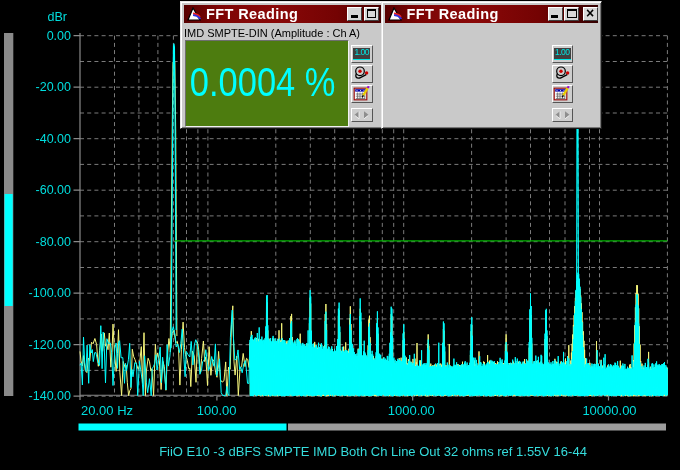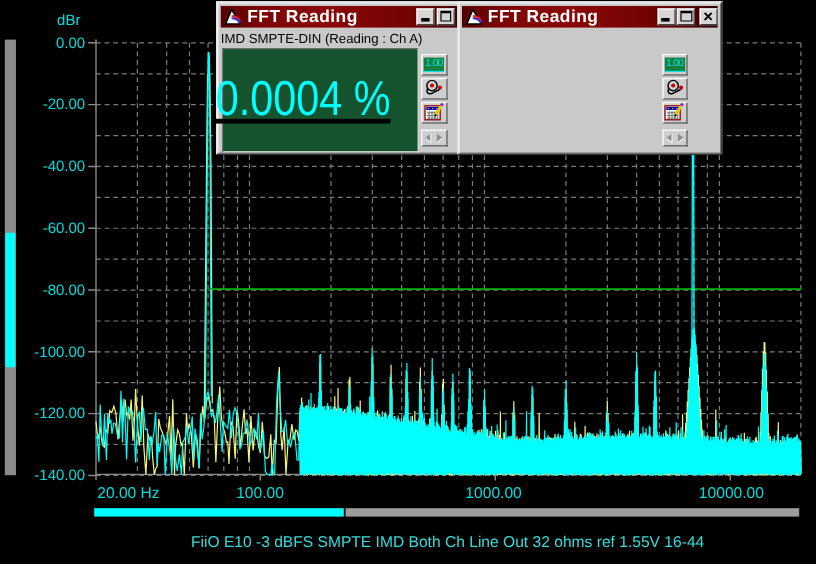--- a/index.html
+++ b/index.html
@@ -11,31 +11,31 @@
 .tbar { position:absolute; left:3px; top:3px; right:3px; height:17.5px;
   background:linear-gradient(90deg,#560000,#7d0505 16%,#8a0808 42%,#740303 72%,#330000 100%); }
 .ttxt { position:absolute; left:22px; top:1px; color:#fff; font-weight:bold; font-size:14.5px; letter-spacing:0.4px; }
 .cap { position:absolute; top:2px; width:15px; height:13.5px; background:#d6d6d6;
   border-top:1px solid #fff; border-left:1px solid #fff;
   border-right:1px solid #404040; border-bottom:1px solid #404040; }
 .mini { position:absolute; left:2.5px; bottom:2px; width:7px; height:2.5px; background:#000; }
 .maxi { position:absolute; left:2px; top:1px; width:9.5px; height:9px; border:1.5px solid #000; border-top-width:2.5px; }
 .xx { position:absolute; left:2px; top:-3.5px; font-size:14px; font-weight:bold; color:#000; }
 .lbl { position:absolute; left:3px; top:25px; font-size:11px; color:#000; white-space:nowrap; }
-.panel { position:absolute; left:3.5px; top:37.5px; width:164px; height:87px; background:#14532d;
+.panel { position:absolute; left:3.5px; top:37.5px; width:164px; height:87px; background:#4d7c0f;
   border-top:1.5px solid #6e6e6e; border-left:1.5px solid #6e6e6e;
   border-right:1.5px solid #f2f2f2; border-bottom:1.5px solid #f2f2f2;
-  display:flex; align-items:center; justify-content:flex-end;text-decoration:underline; }
+  display:flex; align-items:center; justify-content:center; }
 .read { color:#00ffff; white-space:nowrap; margin-top:-2px; margin-right:8px; }
 .btn { position:absolute; left:170px; width:21.5px; height:17.5px; background:#cecece;
   border-top:1.5px solid #fff; border-left:1.5px solid #fff;
   border-right:1.5px solid #555; border-bottom:1.5px solid #555;
   display:flex; align-items:center; justify-content:center; }
 .btnflat { border-width:1px; }
-.scr { width:17px; height:12.5px; background:#15803d; color:#00e5e5; font-size:8.5px;
+.scr { width:17px; height:12.5px; background:#404040; color:#00e5e5; font-size:8.5px;
   line-height:9.5px; letter-spacing:-0.5px; text-align:center; border-bottom:1.5px solid #00e5e5; }
 </style></head>
 <body>
 <svg width="680" height="470" viewBox="0 0 680 470" style="position:absolute;left:0;top:0">
 <rect width="680" height="470" fill="#000"></rect>
 <rect x="4" y="33" width="9.3" height="363" fill="#8a8a8a"></rect>
 <rect x="4.6" y="194" width="8.1" height="112" fill="#00ffff"></rect>
 <path d="M80 35.7H667.3 M80 61.5H667.3 M80 87.2H667.3 M80 113.0H667.3 M80 138.7H667.3 M80 164.4H667.3 M80 190.2H667.3 M80 215.9H667.3 M80 241.7H667.3 M80 267.5H667.3 M80 293.2H667.3 M80 318.9H667.3 M80 344.7H667.3 M80 370.4H667.3 M80 396.2H667.3" stroke="#7b7b7b" stroke-width="1" stroke-dasharray="4 3.2" fill="none"></path>
 <path d="M114.5 35.7V396.2 M138.9 35.7V396.2 M157.9 35.7V396.2 M173.4 35.7V396.2 M186.5 35.7V396.2 M197.9 35.7V396.2 M207.9 35.7V396.2 M275.8 35.7V396.2 M310.3 35.7V396.2 M334.7 35.7V396.2 M353.7 35.7V396.2 M369.2 35.7V396.2 M382.3 35.7V396.2 M393.7 35.7V396.2 M403.7 35.7V396.2 M471.6 35.7V396.2 M506.1 35.7V396.2 M530.5 35.7V396.2 M549.5 35.7V396.2 M565.0 35.7V396.2 M578.1 35.7V396.2 M589.5 35.7V396.2 M599.5 35.7V396.2 M667.4 35.7V396.2" stroke="#7b7b7b" stroke-width="1" stroke-dasharray="4 3.2" fill="none"></path>
 <path d="M80 33V400" stroke="#8a8a8a" stroke-width="1.2" fill="none"></path>
@@ -80,21 +80,21 @@
    <div class="cap" style="right:35px">
         <div class="mini"></div>
       </div>
    <div class="cap" style="right:18.5px">
         <div class="maxi"></div>
       </div>
    <div class="cap" style="right:-0.5px">
         <span class="xx">×</span>
       </div>
  </div>
- <div class="lbl">IMD SMPTE-DIN (Reading : Ch A)</div>
+ <div class="lbl">IMD SMPTE-DIN (Amplitude : Ch A)</div>
  <div class="panel">
       <span class="read" style="font-size:41px;transform:scaleX(0.84)">0.0004 %</span>
     </div>
  <div class="btn" style="top:43px">
       <div class="scr">1.00</div>
     </div>
  <div class="btn" style="top:63px">
       <svg width="17" height="17" viewBox="0 0 17 17">
 <circle cx="7" cy="6.3" r="4.3" fill="none" stroke="#000" stroke-width="1.2"></circle>
 <circle cx="7" cy="6.3" r="1.7" fill="#cc0000"></circle>

